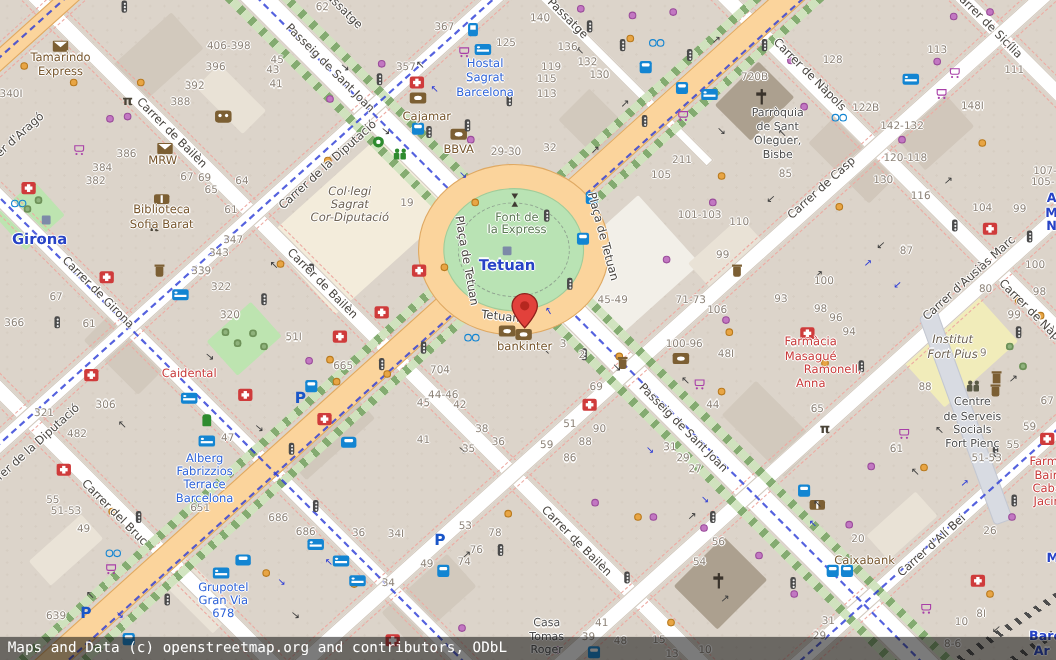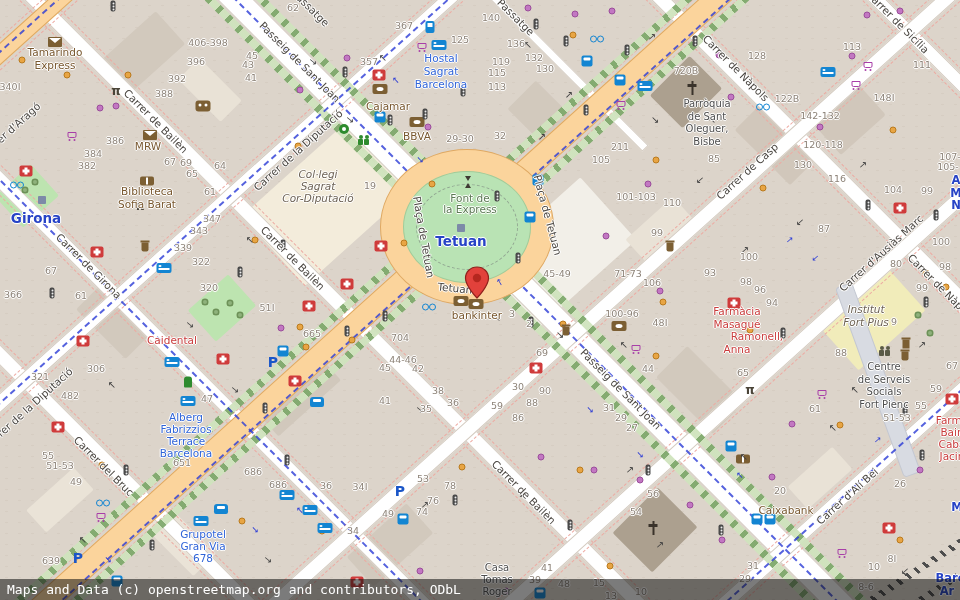--- a/index.html
+++ b/index.html
@@ -499,21 +499,21 @@
       <div class="lbl num" style="position: absolute; left: 403px; top: 359px; transform: translate(-50%, -50%);">44-46</div>
       <div class="lbl num" style="position: absolute; left: 385px; top: 367px; transform: translate(-50%, -50%);">45</div>
       <div class="lbl num" style="position: absolute; left: 418px; top: 368px; transform: translate(-50%, -50%);">42</div>
       <div class="lbl num" style="position: absolute; left: 385px; top: 400px; transform: translate(-50%, -50%);">41</div>
       <div class="lbl num" style="position: absolute; left: 438px; top: 390px; transform: translate(-50%, -50%);">38</div>
       <div class="lbl num" style="position: absolute; left: 453px; top: 402px; transform: translate(-50%, -50%);">36</div>
       <div class="lbl num" style="position: absolute; left: 426px; top: 408px; transform: translate(-50%, -50%);">35</div>
       <div class="lbl num" style="position: absolute; left: 512px; top: 313px; transform: translate(-50%, -50%);">3</div>
       <div class="lbl num" style="position: absolute; left: 529px; top: 323px; transform: translate(-50%, -50%);">2</div>
       <div class="lbl num" style="position: absolute; left: 542px; top: 352px; transform: translate(-50%, -50%);">69</div>
-      <div class="lbl num" style="position: absolute; left: 518px; top: 386px; transform: translate(-50%, -50%);">30</div>
+      <div class="lbl num" style="position: absolute; left: 518px; top: 386px; transform: translate(-50%, -50%);">51</div>
       <div class="lbl num" style="position: absolute; left: 545px; top: 390px; transform: translate(-50%, -50%);">90</div>
       <div class="lbl num" style="position: absolute; left: 532px; top: 402px; transform: translate(-50%, -50%);">88</div>
       <div class="lbl num" style="position: absolute; left: 497px; top: 405px; transform: translate(-50%, -50%);">59</div>
       <div class="lbl num" style="position: absolute; left: 518px; top: 417px; transform: translate(-50%, -50%);">86</div>
       <div class="lbl num" style="position: absolute; left: 609px; top: 407px; transform: translate(-50%, -50%);">31</div>
       <div class="lbl num" style="position: absolute; left: 621px; top: 417px; transform: translate(-50%, -50%);">29</div>
       <div class="lbl num" style="position: absolute; left: 632px; top: 427px; transform: translate(-50%, -50%);">27</div>
       <div class="lbl num" style="position: absolute; left: 622px; top: 313px; transform: translate(-50%, -50%);">100-96</div>
       <div class="lbl num" style="position: absolute; left: 660px; top: 322px; transform: translate(-50%, -50%);">48I</div>
       <div class="lbl num" style="position: absolute; left: 648px; top: 368px; transform: translate(-50%, -50%);">44</div>

